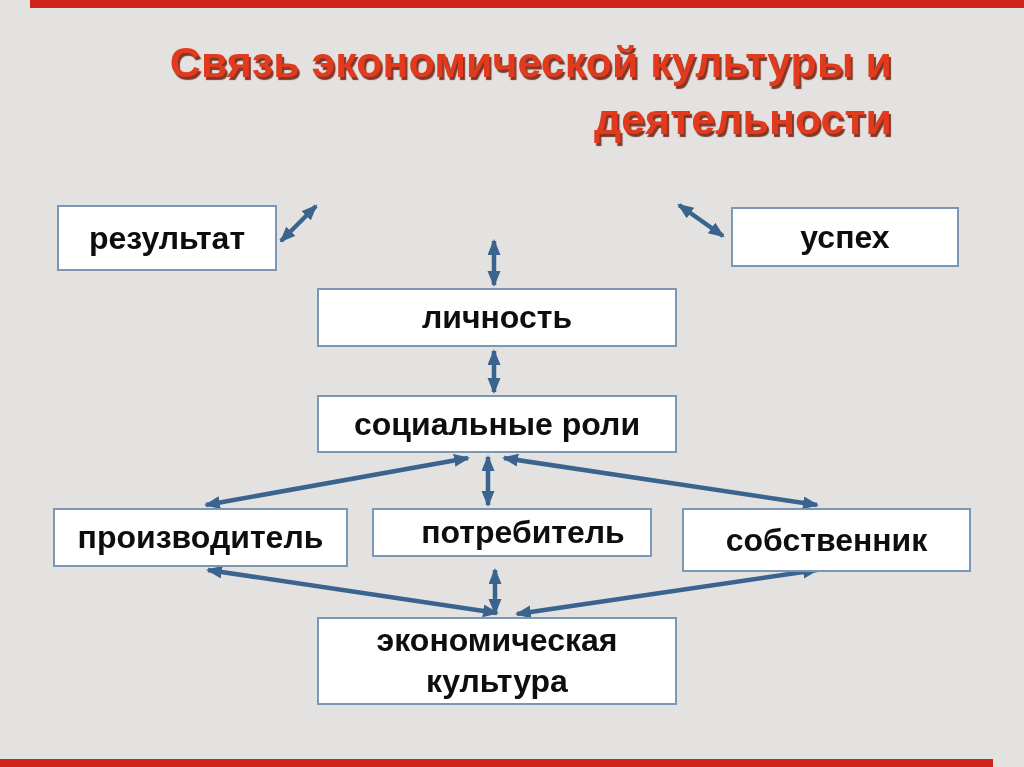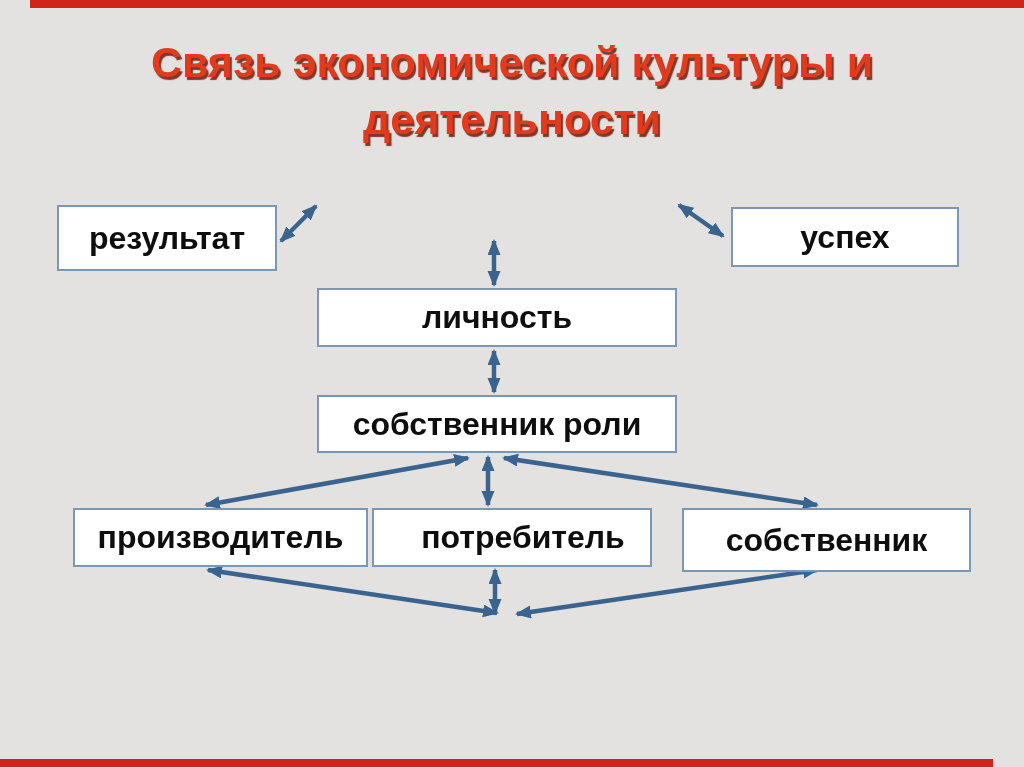--- a/index.html
+++ b/index.html
@@ -11,21 +11,21 @@
   }
   .slide{position:relative;width:1024px;height:767px;background:#e3e2e0;}
 
   .accent-bar{position:absolute;height:8px;background:#d0241a;}
   .accent-top{top:0;left:30px;right:0;}
   .accent-bottom{bottom:0;left:0;width:993px;}
 
   .slide-title{
     position:absolute;top:34px;left:0;right:0;margin:0 auto;
     max-width:760px;
-    text-align:center;
+    text-align:right;
     font-size:43px;line-height:1.32;font-weight:bold;
     color:#e23a1d;
     text-shadow:2px 3px 1px rgba(112,24,8,0.85);
   }
 
   .arrows-layer{position:absolute;left:0;top:0;width:1024px;height:767px;}
   .arrows-layer line{stroke:#3a648e;stroke-width:4.5;}
 
   .box{
     position:absolute;
@@ -35,22 +35,22 @@
     display:flex;align-items:center;justify-content:center;
     text-align:center;
     font-weight:bold;font-size:32px;color:#0e0e0e;
     line-height:1.28;
   }
   #box-activity{left:317px;top:176px;width:360px;height:61px;}
   #box-result{left:57px;top:205px;width:220px;height:66px;}
   #box-success{left:731px;top:207px;width:228px;height:60px;}
   #box-personality{left:317px;top:288px;width:360px;height:59px;justify-content:center;}
   #box-social_roles{left:317px;top:395px;width:360px;height:58px;}
-  #box-producer{left:73px;top:508px;width:295px;height:59px;}
-  #box-consumer{left:372px;top:508px;width:280px;height:59px;padding-left:22px;}
+  #box-producer{left:53px;top:508px;width:295px;height:59px;}
+  #box-consumer{left:372px;top:508px;width:280px;height:49px;padding-left:22px;}
   #box-owner{left:682px;top:508px;width:289px;height:64px;}
   #box-economic_culture{left:317px;top:617px;width:360px;height:88px;padding:0 28px;}
 </style>
 </head>
 <body>
 
 <div class="slide">
 
   <div class="accent-bar accent-top"></div>
   <div class="accent-bar accent-bottom"></div>
@@ -78,25 +78,28 @@
   <div class="box" id="box-result">
     <span>результат</span>
   </div>
   <div class="box" id="box-success">
     <span>успех</span>
   </div>
   <div class="box" id="box-personality">
     <span>личность</span>
   </div>
   <div class="box" id="box-social_roles">
-    <span>собственник роли</span>
+    <span>социальные роли</span>
   </div>
   <div class="box" id="box-producer">
     <span>производитель</span>
   </div>
   <div class="box" id="box-consumer">
     <span>потребитель</span>
   </div>
   <div class="box" id="box-owner">
     <span>собственник</span>
   </div>
+  <div class="box" id="box-economic_culture">
+    <span>экономическая культура</span>
+  </div>
 
 </div>
 
 </body></html>

